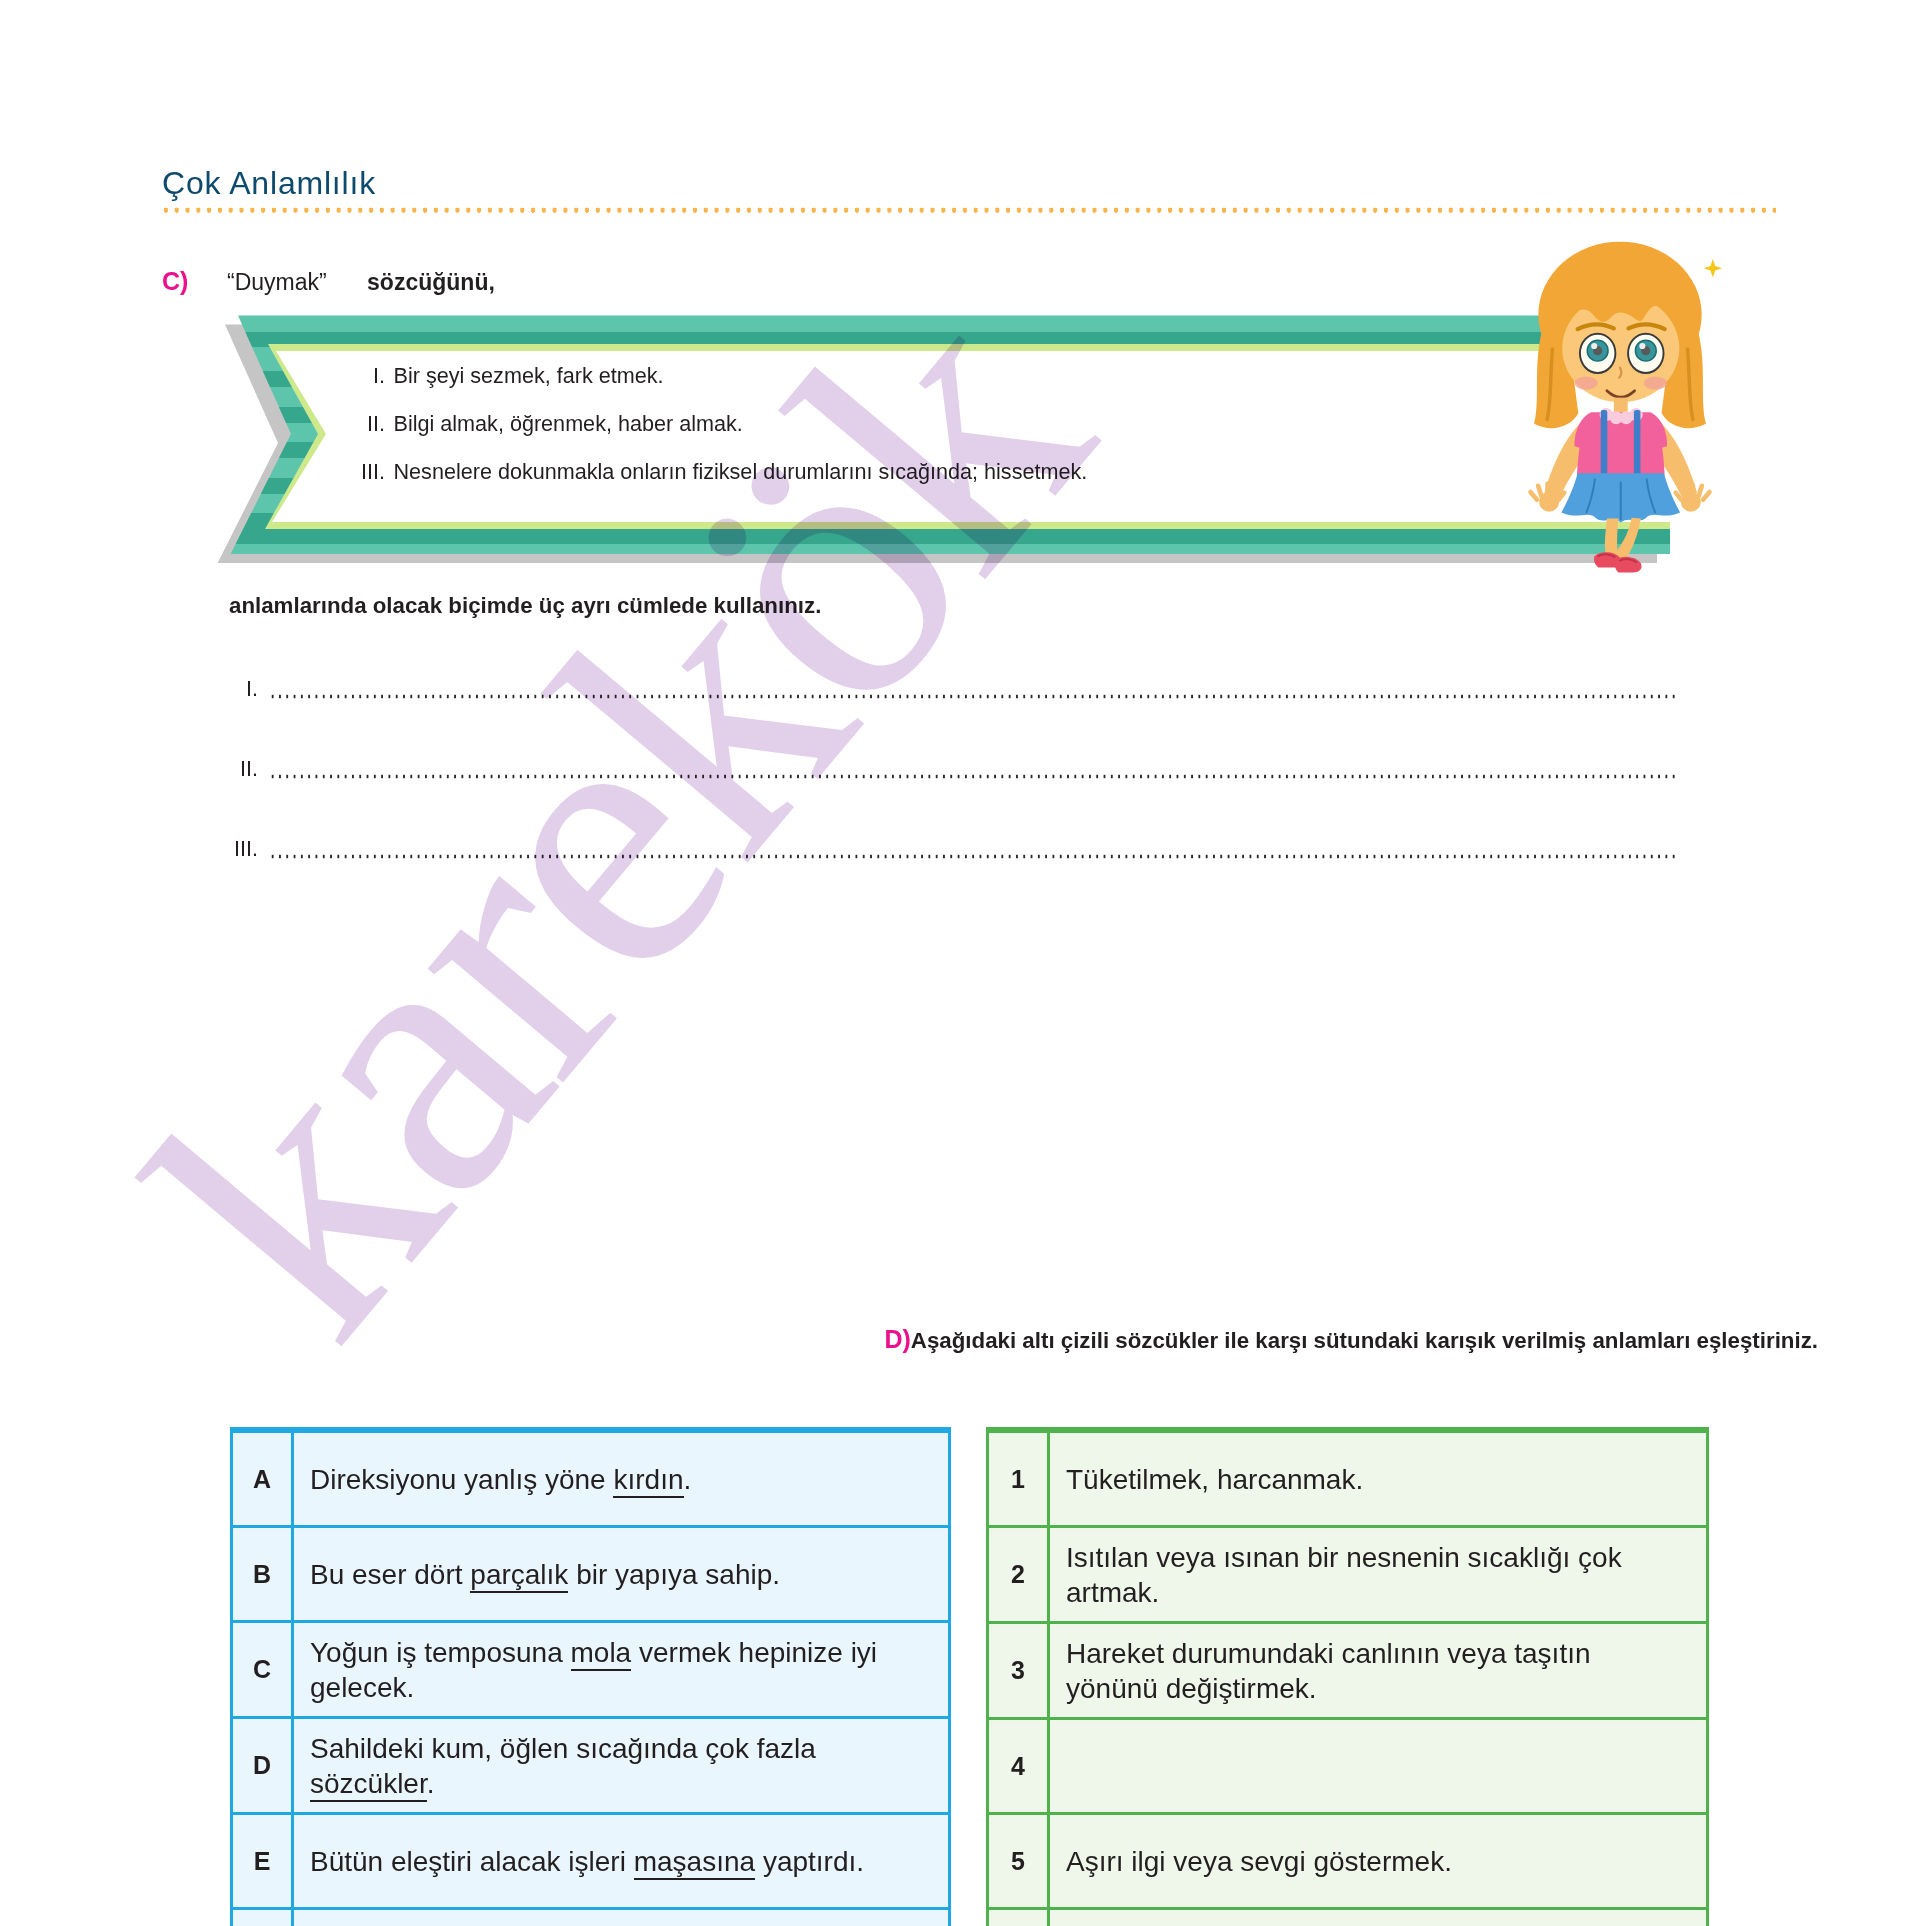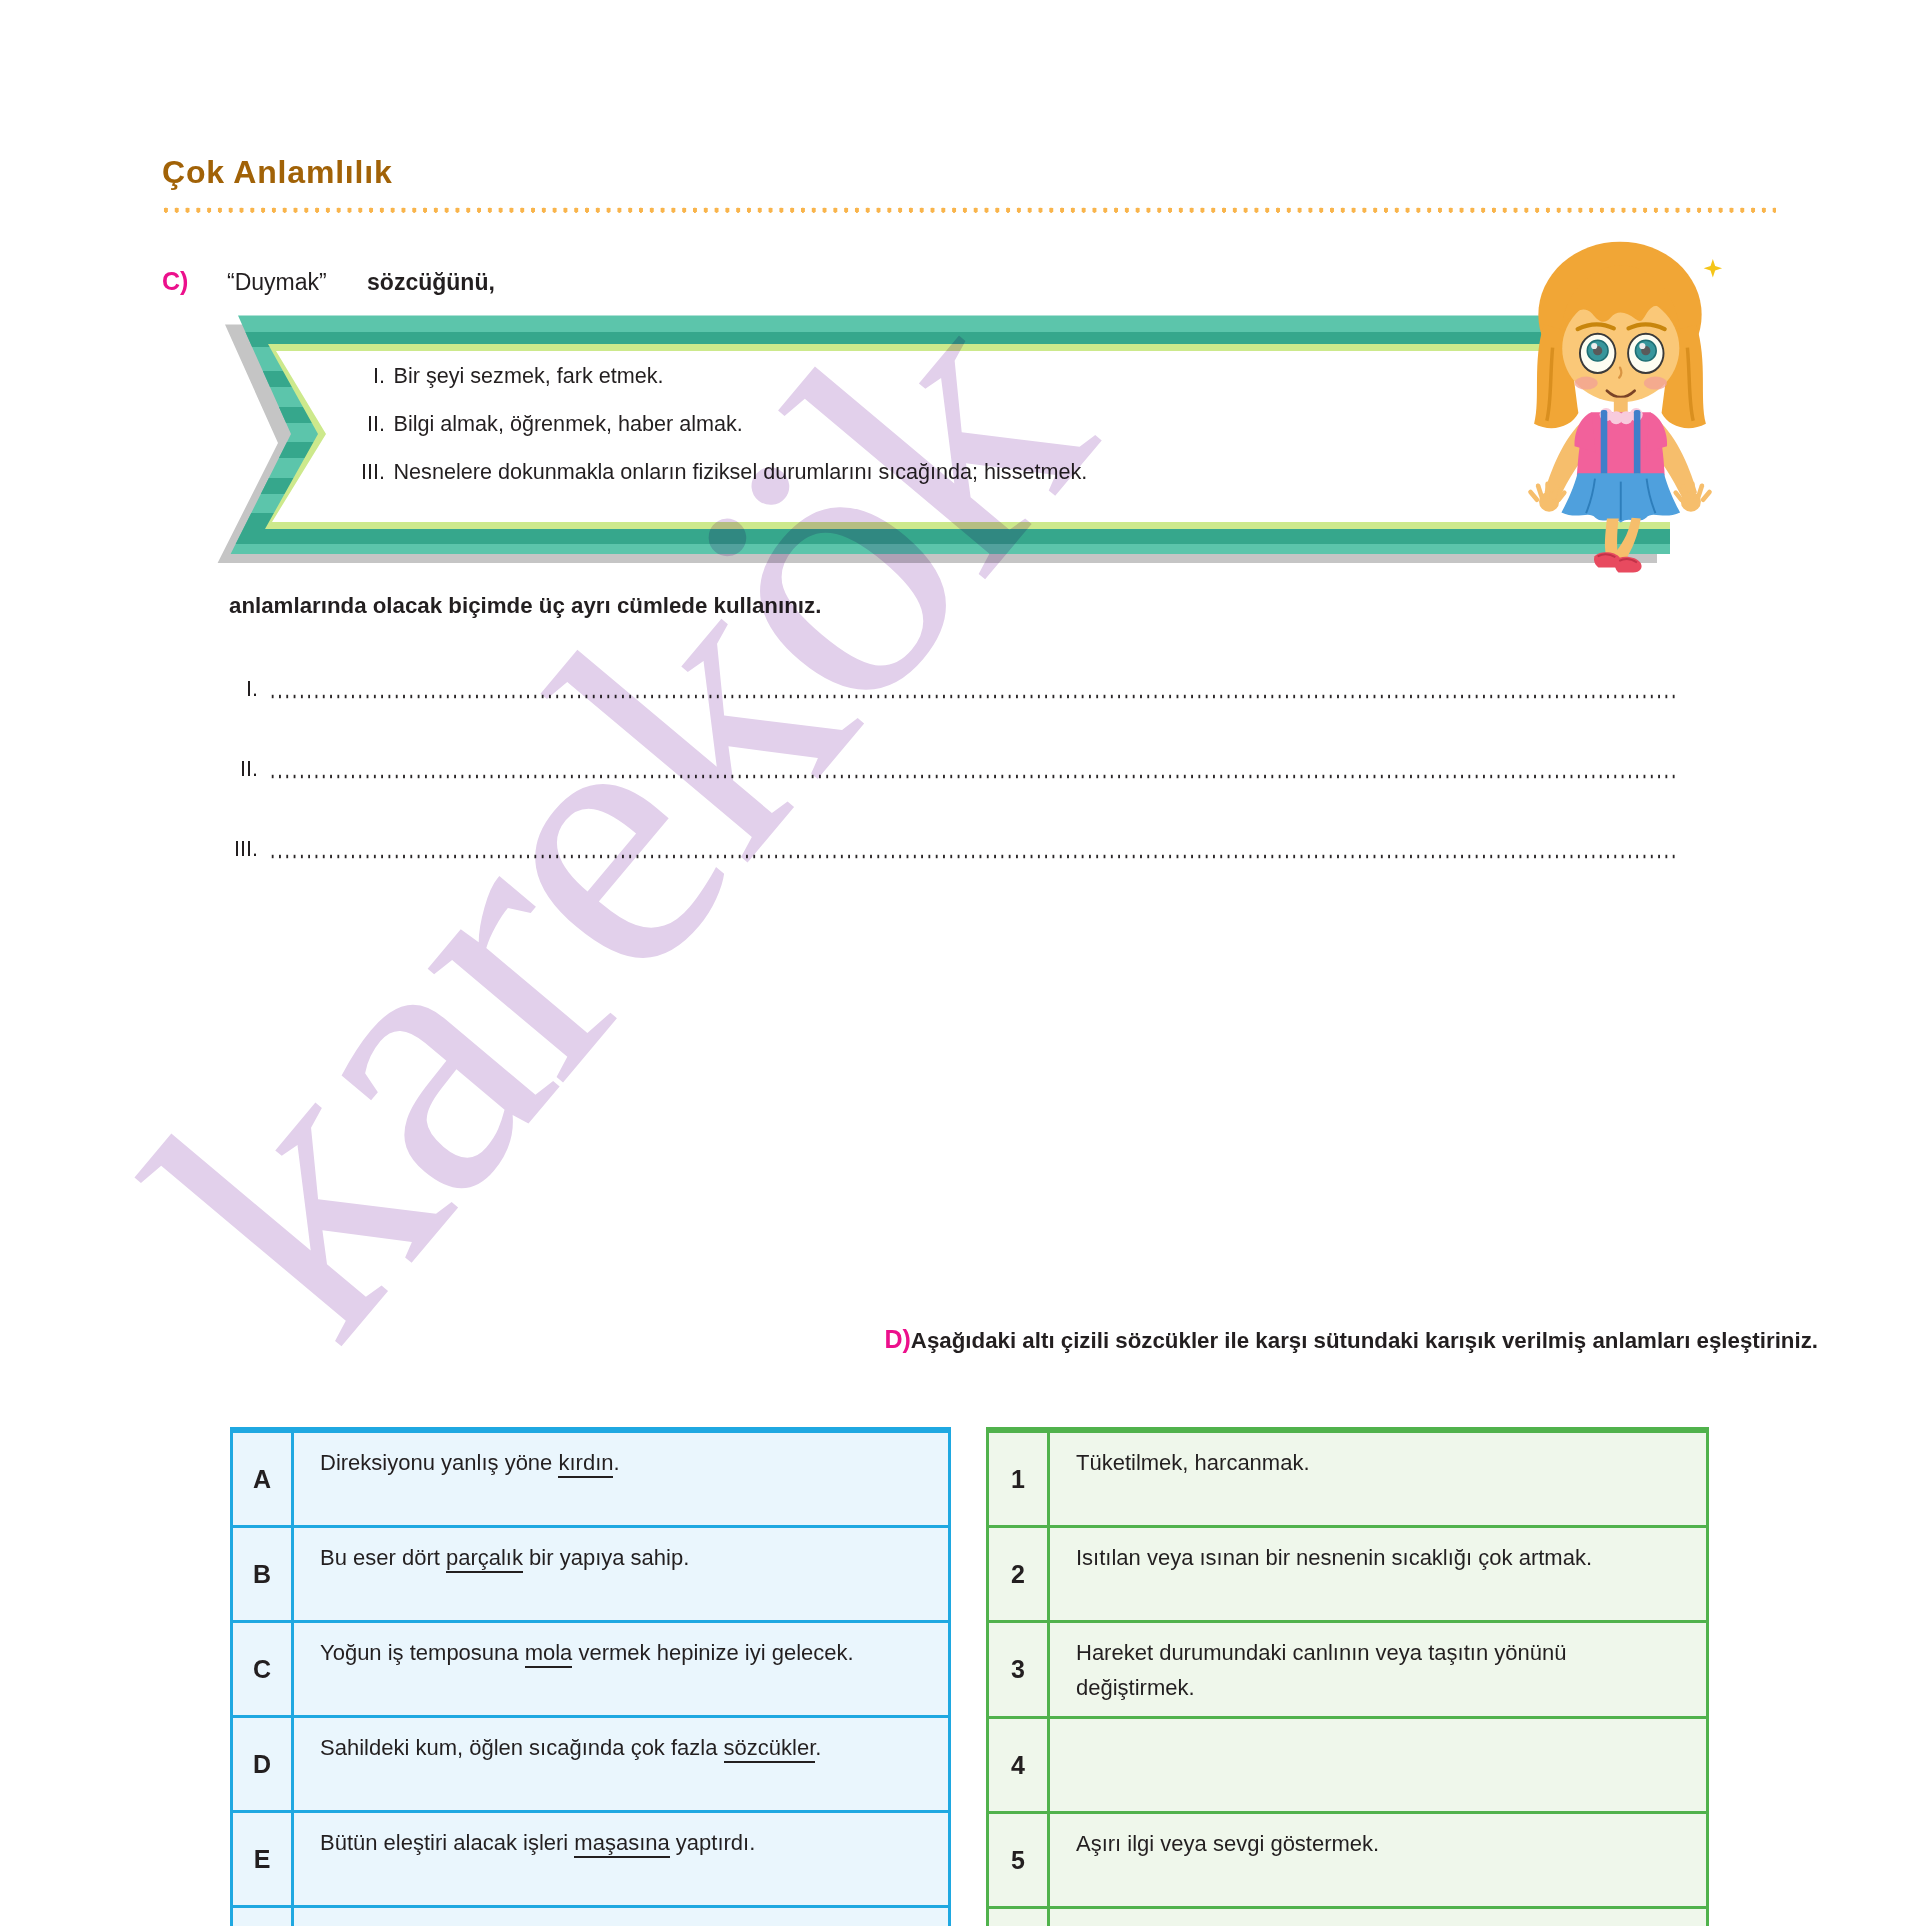--- a/index.html
+++ b/index.html
@@ -1,21 +1,21 @@
 <!DOCTYPE html>
 <html style="font-size:6.2px"><head>
 <meta charset="utf-8">
 <style>
   html,body{margin:0;padding:0;background:#ffffff;}
   #page{position:relative;width:1965px;height:2512px;background:#ffffff;overflow:hidden;
         font-family:"Liberation Sans",sans-serif;color:#231F20;}
 
   
-  .hdr-title{position:absolute;left:162px;top:154px;font-size:32px;font-weight:700;
-             letter-spacing:0.8px;color:#a16207;}
+  .hdr-title{position:absolute;left:162px;top:165px;font-size:32px;font-weight:400;
+             letter-spacing:0.8px;color:#0c4a6e;}
   .hdr-dots{position:absolute;left:162px;top:206px;width:1614px;height:7.7px;
             background-image:radial-gradient(ellipse 3.1px 3.9px at 3.9px 3.9px,#F9B44B 62%,transparent 66%);
             background-size:10.8px 7.7px;background-repeat:repeat-x;}
 
   
   .c-row{position:absolute;left:162px;top:267px;font-size:23px;}
   .q-label{color:#EC108C;font-weight:bold;display:inline-block;width:65px;font-size:25px;}
   .q-bold{font-weight:bold;margin-left:34px;}
 
   
@@ -58,21 +58,21 @@
   .tbl-blue{border:3.5px solid #1FA8E1;border-top-width:6.5px;background:#EAF6FD;}
   .tbl-green{border:3.5px solid #50B24C;border-top-width:6.5px;background:#EFF7EB;}
   .mrow{display:flex;min-height:92px;}
   .mrow + .mrow{border-top:3.1px solid;}
   .tbl-blue .mrow + .mrow{border-top-color:#1FA8E1;}
   .tbl-green .mrow + .mrow{border-top-color:#50B24C;}
   .mkey{width:58px;flex:none;display:flex;align-items:center;justify-content:center;
         font-weight:bold;font-size:25px;border-right:3.1px solid;}
   .tbl-blue .mkey{border-right-color:#1FA8E1;}
   .tbl-green .mkey{border-right-color:#50B24C;}
-  .mtext{flex:1;padding:11.6px 16px;display:flex;align-items:flex-start;font-size:22px;line-height:35px;margin-left:10px;}
+  .mtext{flex:1;padding:11.6px 16px;display:flex;align-items:center;font-size:28px;line-height:35px;}
   .mtext>div{width:100%;}
   .uw{border-bottom:2.7px solid #231F20;padding-bottom:1.5px;}
 
   .girl{position:absolute;left:1516px;top:230px;width:208px;height:343px;z-index:20;}
 </style>
 </head>
 <body>
 
 <div id="page">
 

